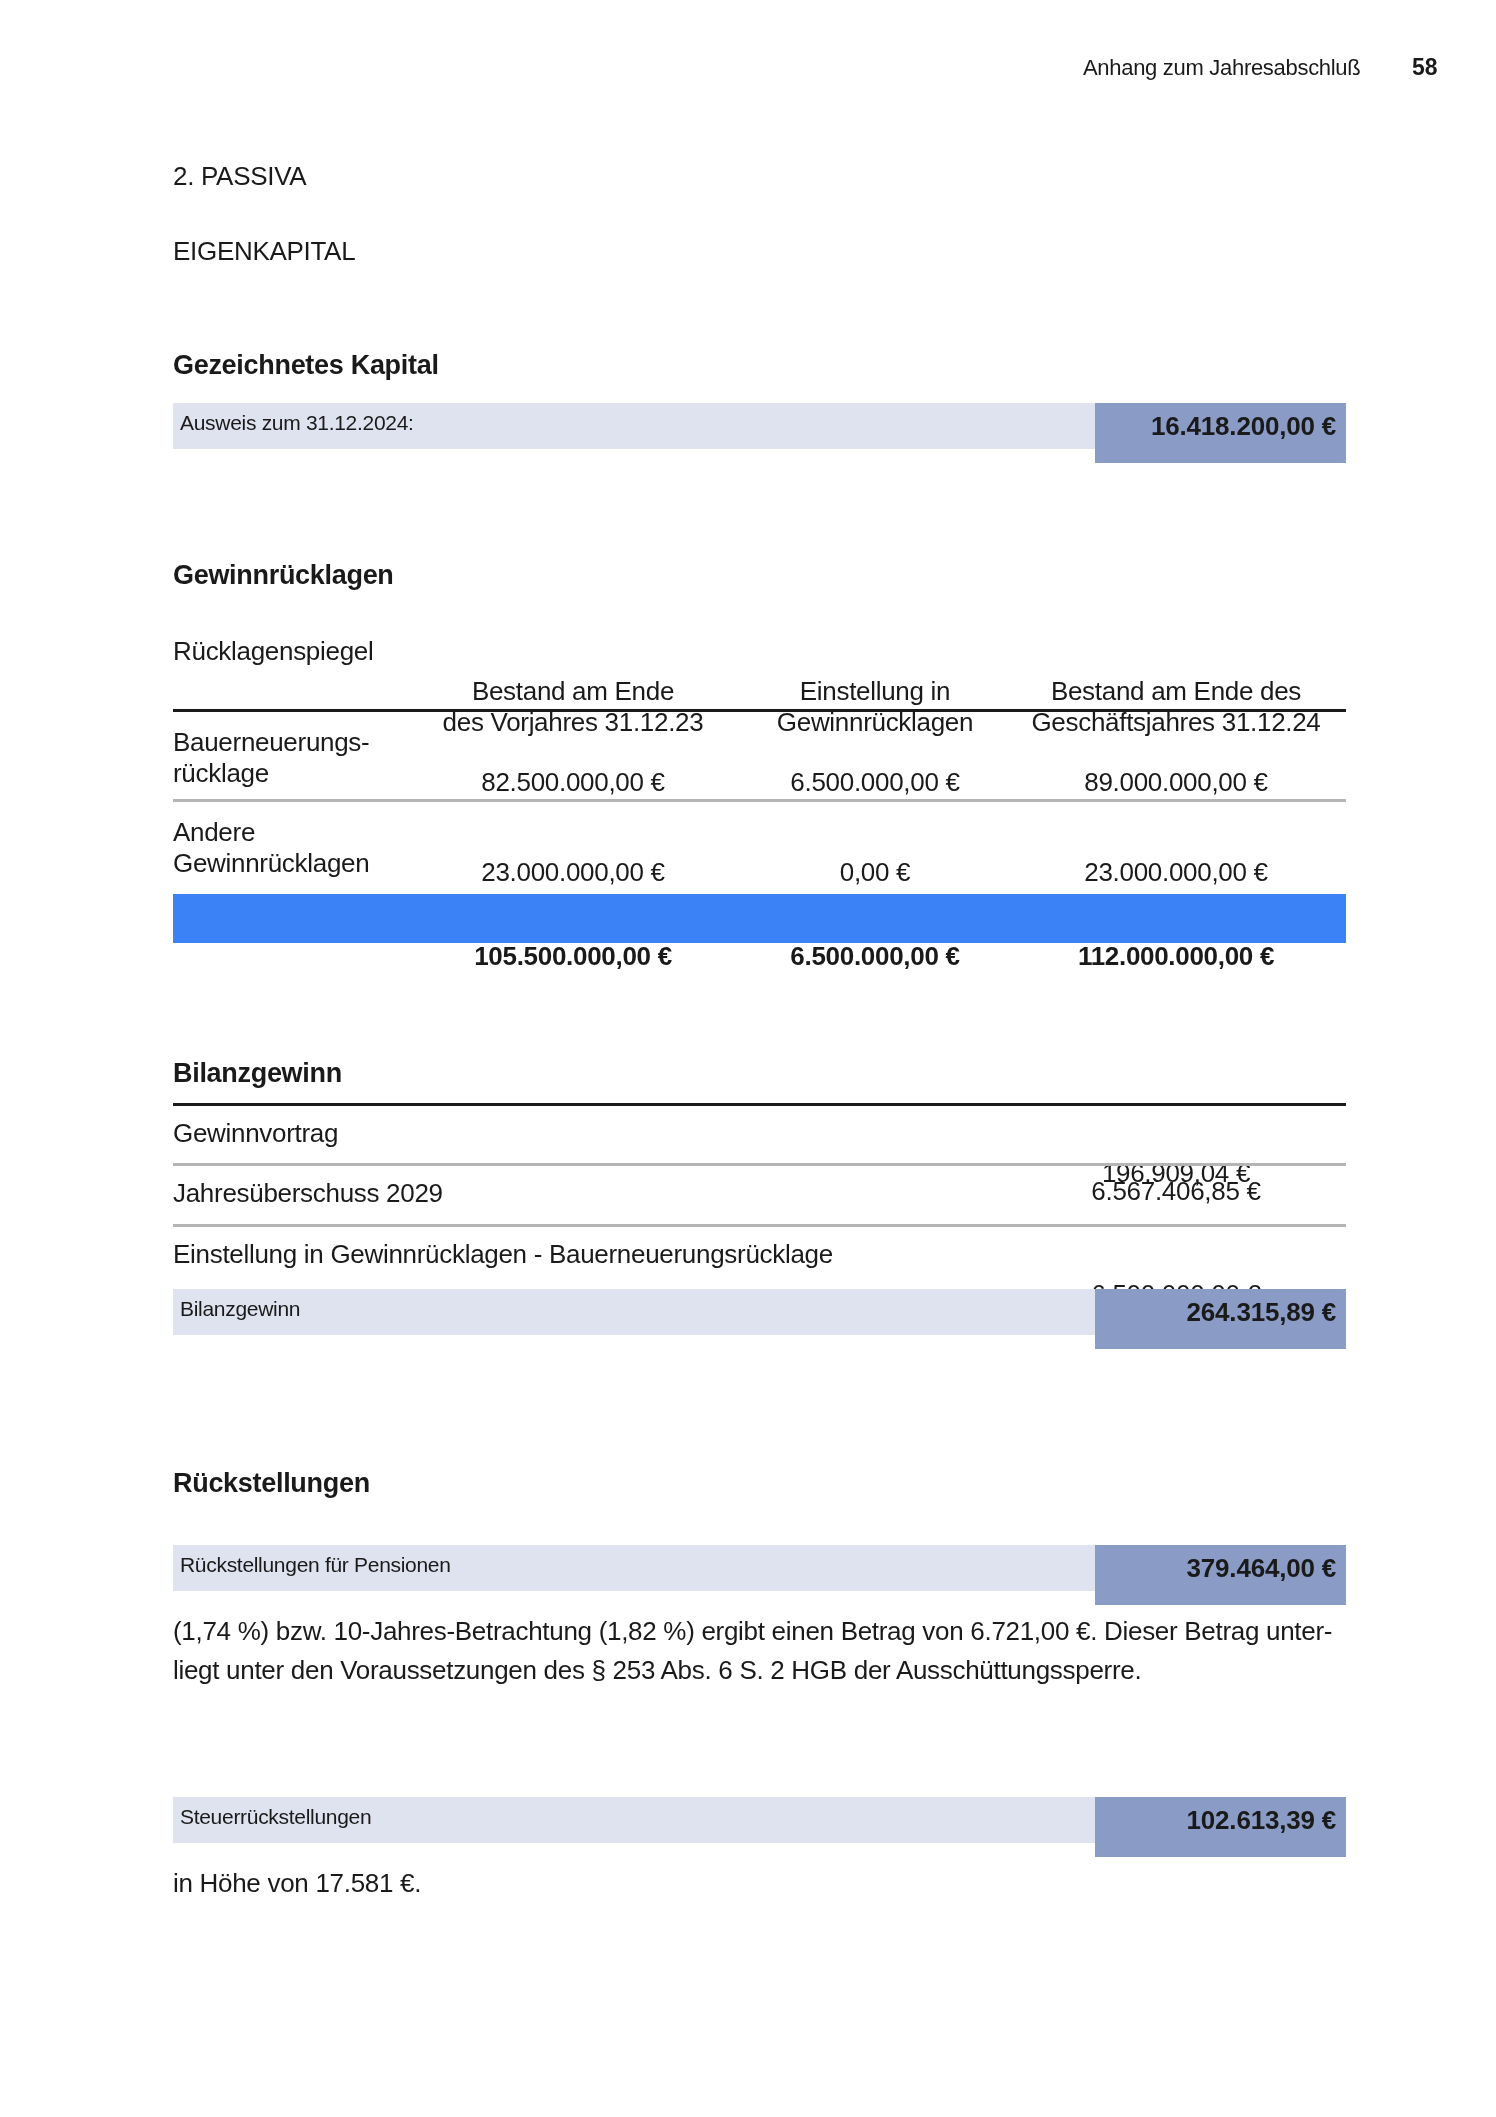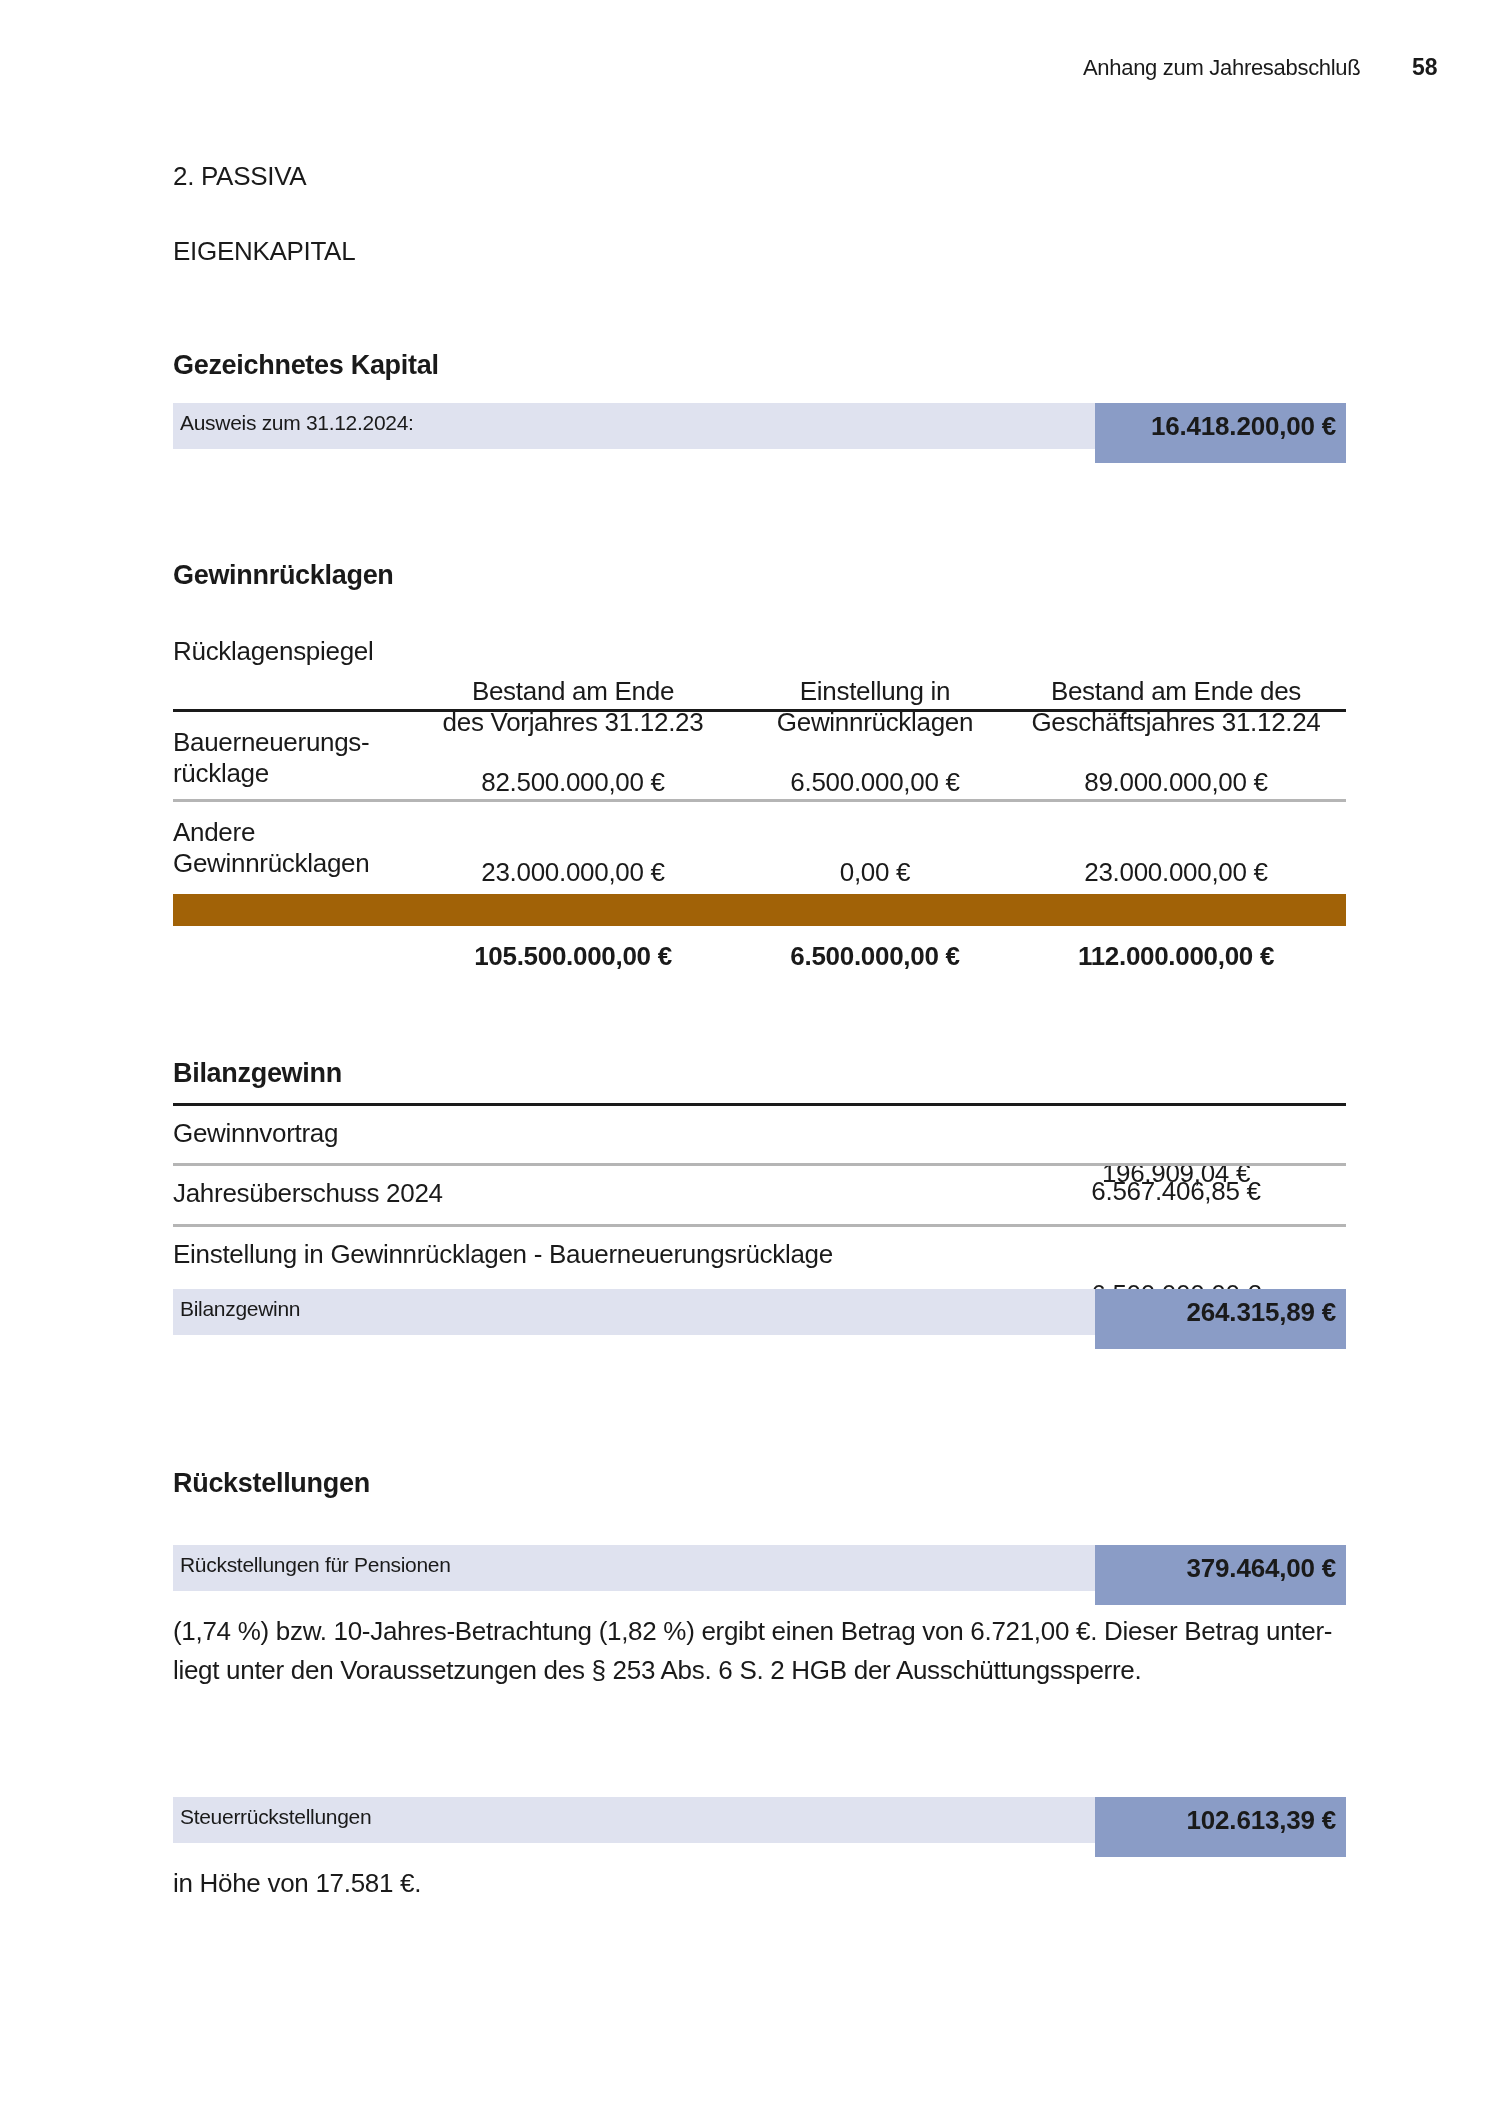--- a/index.html
+++ b/index.html
@@ -71,38 +71,38 @@
   <div>
     <div class="cell" style="left:173px; top:817px;">
       <div>Andere</div>
       <div>Gewinnrücklagen</div>
     </div>
     <div class="cell r" style="left:420px; width:306px; top:817px;">23.000.000,00 €</div>
     <div class="cell r" style="left:750px; width:250px; top:817px;">0,00 €</div>
     <div class="cell r" style="left:1020px; width:312px; top:817px;">23.000.000,00 €</div>
   </div>
 
-  <div class="abs" style="left:173px; top:894px; width:1173px; height:32px; background:#a16207;">
+  <div class="abs" style="left:173px; top:894px; width:1173px; height:49px; background:#3b82f6;">
     <div class="cell r" style="left:247px; width:306px; top:7px; font-weight:bold;">105.500.000,00 €</div>
     <div class="cell r" style="left:577px; width:250px; top:7px; font-weight:bold;">6.500.000,00 €</div>
     <div class="cell r" style="left:847px; width:312px; top:7px; font-weight:bold;">112.000.000,00 €</div>
   </div>
 </div>
 
 <div class="abs t-bold" style="left:173px; top:1058px;">Bilanzgewinn</div>
 <div class="hr-dark" style="top:1103px;"></div>
 
 <div>
   <div class="cell" style="left:173px; top:1118px;">Gewinnvortrag</div>
   <div class="cell r" style="left:1020px; width:312px; top:1118px;">196.909,04 €</div>
 </div>
 <div class="hr-grey" style="top:1163px;"></div>
 
 <div>
-  <div class="cell" style="left:173px; top:1178px;">Jahresüberschuss 2024</div>
+  <div class="cell" style="left:173px; top:1178px;">Jahresüberschuss 2029</div>
   <div class="cell r" style="left:1020px; width:312px; top:1136px;">6.567.406,85 €</div>
 </div>
 <div class="hr-grey" style="top:1224px;"></div>
 
 <div>
   <div class="cell" style="left:173px; top:1239px;">Einstellung in Gewinnrücklagen - Bauerneuerungsrücklage</div>
   <div class="cell r" style="left:1020px; width:312px; top:1239px;">6.500.000,00 €</div>
 </div>
 
 <div class="bar" style="top:1289px;">

